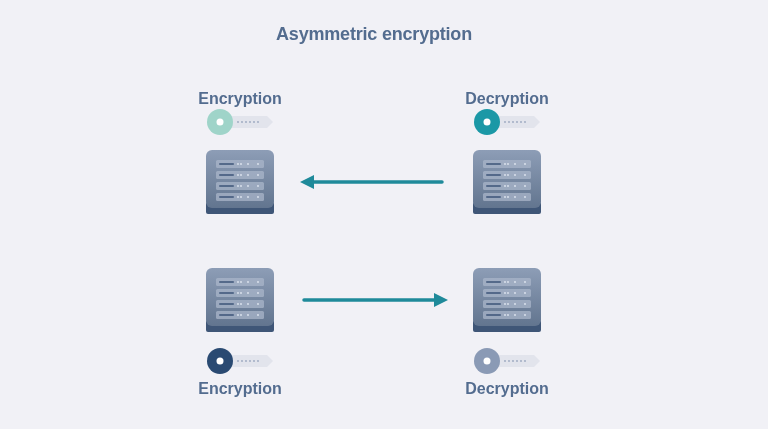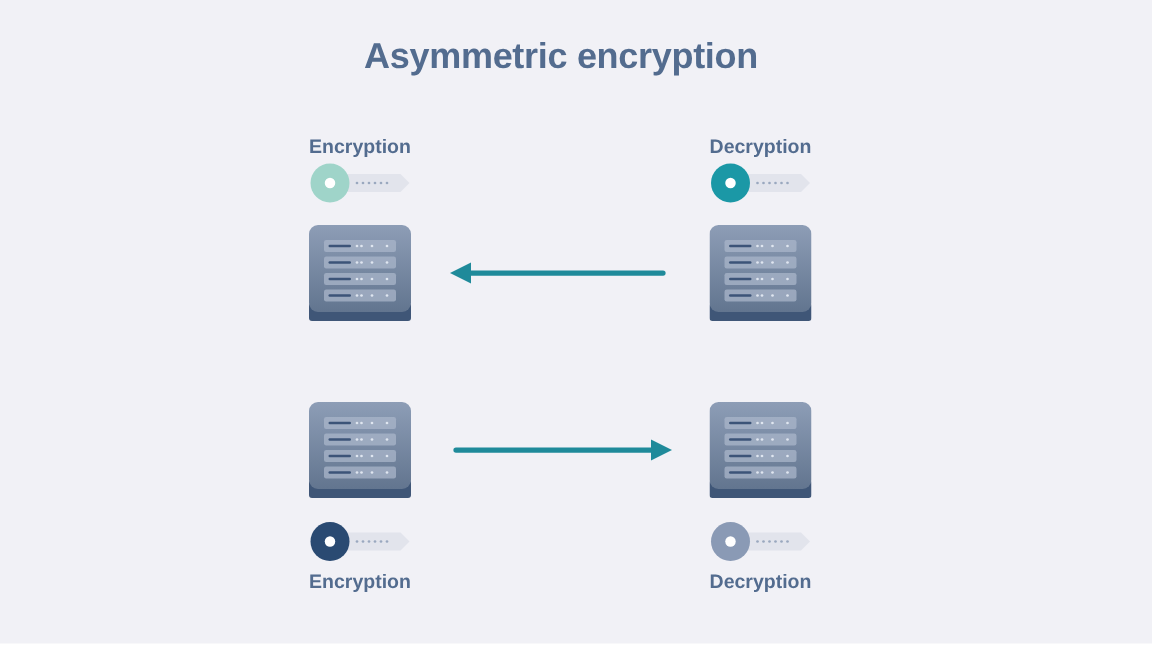--- a/index.html
+++ b/index.html
@@ -1,25 +1,25 @@
 <!DOCTYPE html>
 <html><head>
 <meta charset="utf-8">
 <style>
   * { box-sizing: border-box; margin: 0; padding: 0; }
   html, body { width: 768px; height: 448px; overflow: hidden; background: #ffffff; }
   body { font-family: "Liberation Sans", "DejaVu Sans", sans-serif; position: relative; }
   .canvas { position: absolute; left: 0; top: 0; width: 768px; height: 429px; background: #f1f1f6; }
   .title {
     position: absolute; left: 0; top: 24px; width: 748px; text-align: center;
-    font-size: 24px; font-weight: 700; color: #536c8f; letter-spacing: -0.2px;
+    font-size: 18px; font-weight: 700; color: #536c8f; letter-spacing: -0.2px;
   }
   .label {
     position: absolute; width: 120px; text-align: center;
-    font-size: 13px; font-weight: 700; color: #536c8f;
+    font-size: 16px; font-weight: 700; color: #536c8f;
   }
   .node { position: absolute; }
   svg { display: block; }
 </style>
 </head>
 <body>
 
 <div class="canvas">
 
   <div class="title">Asymmetric encryption</div>

